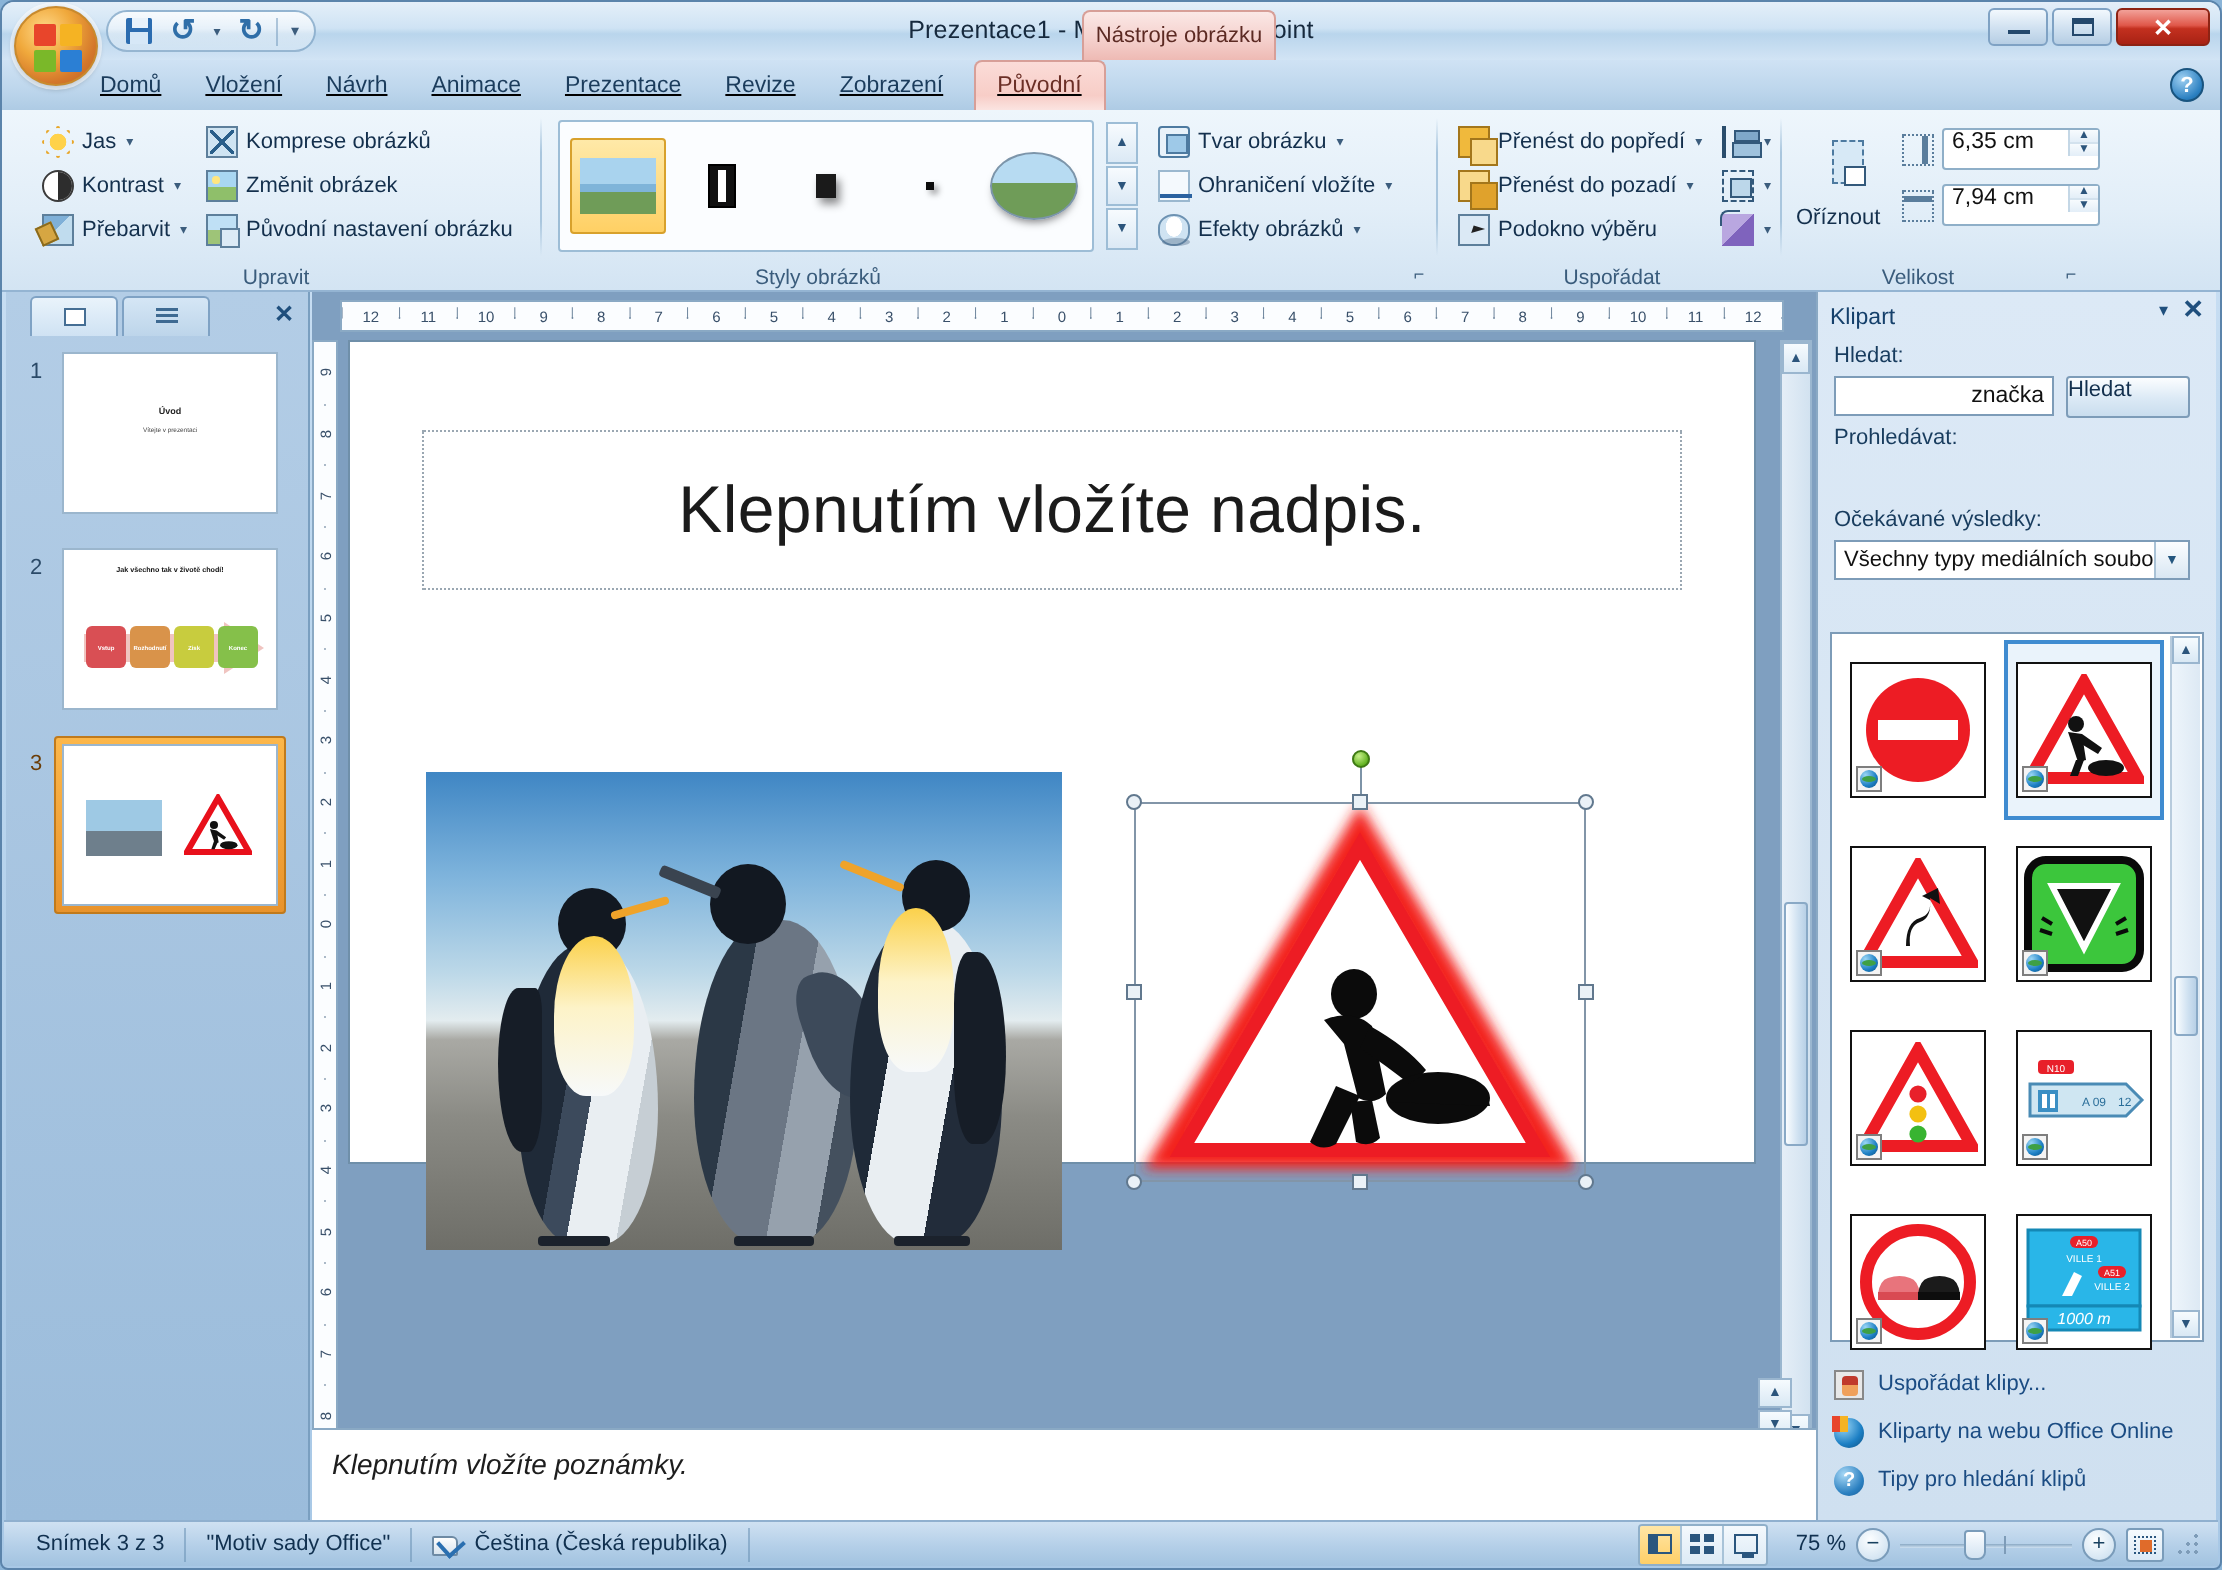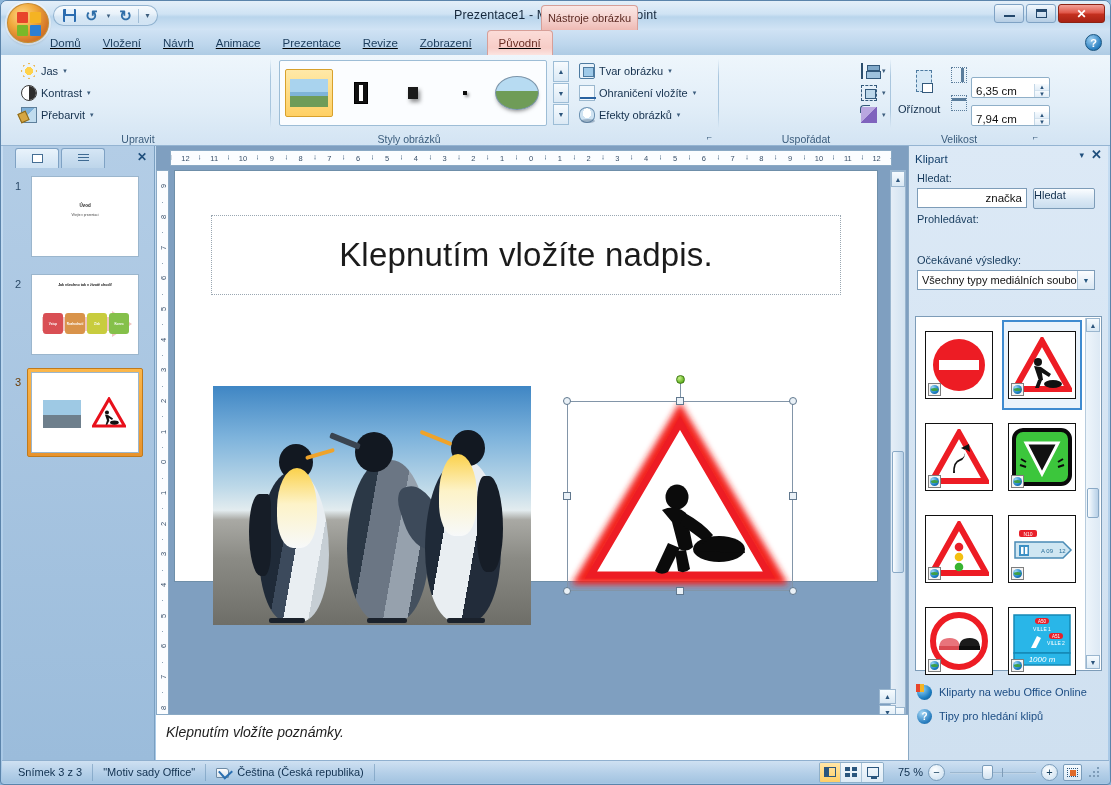--- a/index.html
+++ b/index.html
@@ -206,22 +206,22 @@
   .sthumb.f4 .fr{ padding:2px; background:#0d0d0d; box-shadow:2px 2px 3px rgba(0,0,0,.4); }
   .sthumb.f5 .ov{ width:44px;height:34px;border-radius:50%;overflow:hidden;border:1px solid #7c95aa;
     background:linear-gradient(180deg,#b7dbf2 0 45%,#6f9c58 45% 100%);box-shadow:0 3px 4px -2px rgba(0,0,0,.5);}
   .galscroll{
     position:absolute;right:4px;top:6px;width:16px;height:64px;display:flex;flex-direction:column;gap:1px;
   }
   .gsb{flex:1;border:1px solid #9dbdd6;background:linear-gradient(180deg,#f7fbfe,#dbe9f5);
     display:flex;align-items:center;justify-content:center;font-size:7px;color:#2c557c;cursor:pointer;}
 
   .spinbox{
-    position:absolute; display:flex; align-items:flex-end; height:21px;
-    border:1px solid #8fafc8; background:#fff; border-radius:2px;margin-top:13px;
+    position:absolute; display:flex; align-items:flex-start; height:21px;
+    border:1px solid #8fafc8; background:#fff; border-radius:2px;
   }
   .spinbox input{
     width:62px;border:none;outline:none;font-family:"Liberation Sans",sans-serif;font-size:11.5px;
     padding:0 4px;color:#111;background:transparent;
   }
   .spinarrows{ width:15px;border-left:1px solid #c4d7e6;display:flex;flex-direction:column; }
   .spinarrows div{flex:1;display:flex;align-items:center;justify-content:center;font-size:6px;color:#2c557c;
     background:linear-gradient(180deg,#f7fbfe,#e3eef8);cursor:pointer;}
   .spinarrows div:first-child{border-bottom:1px solid #d3e2ee;}
 
@@ -562,20 +562,34 @@
           <span class="ic ic-contrast"></span>
           <span>Kontrast</span>
           <span class="arr">▾</span>
         </div>
         <div class="ritem">
           <span class="ic ic-recolor"></span>
           <span>Přebarvit</span>
           <span class="arr">▾</span>
         </div>
       </div>
+      <div style="position:absolute;left:96px;top:5px">
+        <div class="ritem">
+          <span class="ic ic-compress"></span>
+          <span>Komprese obrázků</span>
+        </div>
+        <div class="ritem">
+          <span class="ic ic-pic"></span>
+          <span>Změnit obrázek</span>
+        </div>
+        <div class="ritem">
+          <span class="ic ic-reset"></span>
+          <span>Původní nastavení obrázku</span>
+        </div>
+      </div>
       <div class="glabel">Upravit</div>
       <div class="gsep"></div>
     </div>
 
     <div class="rgroup" style="left:272px;width:300px">
       <div class="stylegal">
         <div class="sthumb sel">
             <span class="simg"></span>
           </div>
         <div class="sthumb f2">
@@ -615,20 +629,36 @@
           <span class="ic ic-effect"></span>
           <span>Efekty obrázků</span>
           <span class="arr">▾</span>
         </div>
       </div>
       <div class="dialog-launch">⌐</div>
       <div class="gsep"></div>
     </div>
 
     <div class="rgroup" style="left:720px;width:170px">
+      <div style="position:absolute;left:6px;top:5px">
+        <div class="ritem">
+          <span class="ic ic-front"></span>
+          <span>Přenést do popředí</span>
+          <span class="arr">▾</span>
+        </div>
+        <div class="ritem">
+          <span class="ic ic-back"></span>
+          <span>Přenést do pozadí</span>
+          <span class="arr">▾</span>
+        </div>
+        <div class="ritem">
+          <span class="ic ic-selpane"></span>
+          <span>Podokno výběru</span>
+        </div>
+      </div>
       <div style="position:absolute;left:138px;top:5px">
         <div class="ritem" style="padding:0 2px">
           <span class="ic ic-align"></span>
           <span class="arr">▾</span>
         </div>
         <div class="ritem" style="padding:0 2px">
           <span class="ic ic-group"></span>
           <span class="arr">▾</span>
         </div>
         <div class="ritem" style="padding:0 2px">
@@ -1090,20 +1120,24 @@
 
       <div class="resvsb">
         <div class="ab">▲</div>
         <div class="th"></div>
         <div class="bb">▼</div>
       </div>
     </div>
 
     <div class="cp-links">
       <div class="cp-link">
+        <span class="lnkic org"></span>
+        <span class="t">Uspořádat klipy...</span>
+      </div>
+      <div class="cp-link">
         <span class="lnkic web"></span>
         <span class="t">Kliparty na webu Office Online</span>
       </div>
       <div class="cp-link">
         <span class="lnkic tip">?</span>
         <span class="t">Tipy pro hledání klipů</span>
       </div>
     </div>
   </div>
 

